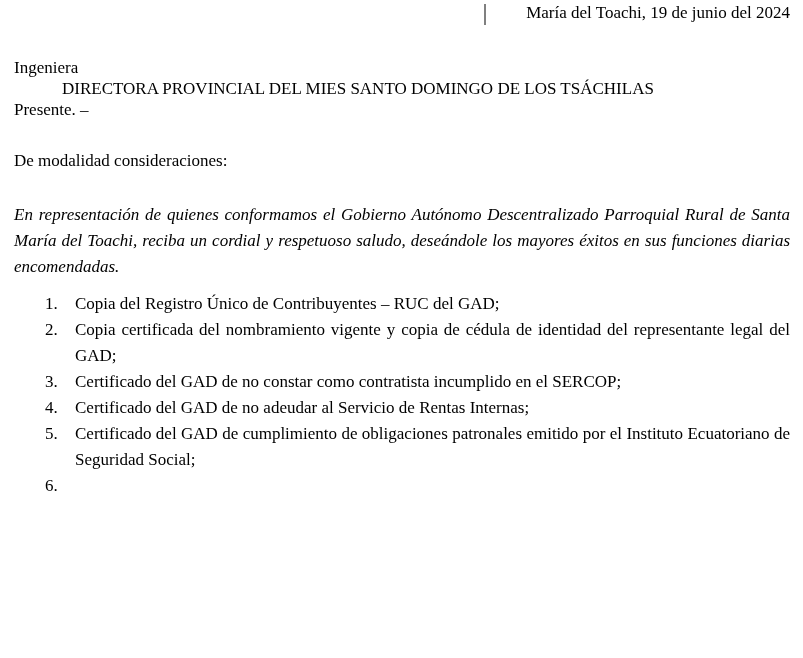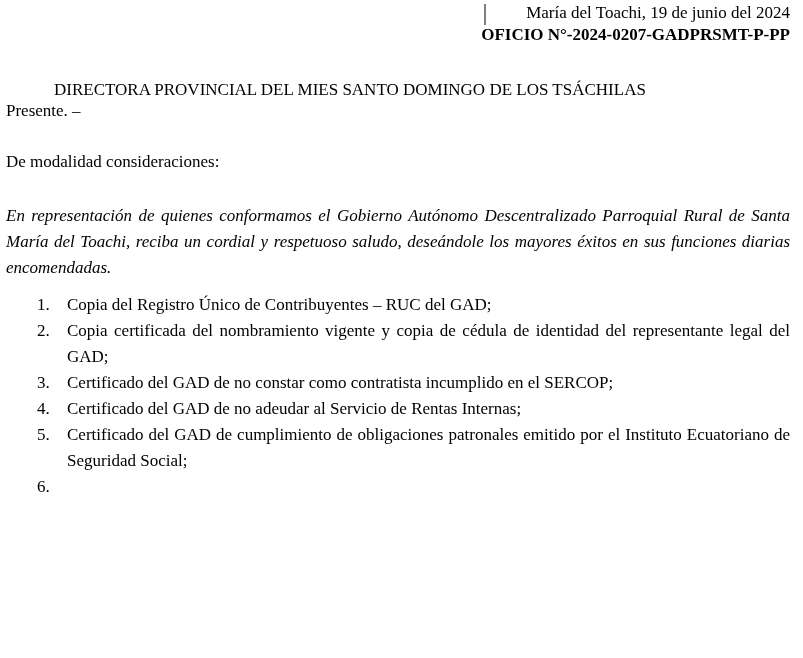--- a/index.html
+++ b/index.html
@@ -13,21 +13,21 @@
     overflow: hidden;
     font-family: "Liberation Serif", "DejaVu Serif", serif;
     font-size: 17px;
     color: #000000;
   }
   .page {
     position: relative;
     box-sizing: border-box;
     width: 803px;
     height: 658px;
-    padding: 2px 13px 0 6px;
+    padding: 2px 13px 0 14px;
     background: #ffffff;
   }
   
   .letter-head {
     text-align: right;
     line-height: 22px;
   }
   .oficio-line {
     font-weight: bold;
   }
@@ -77,24 +77,24 @@
 </style>
 </head>
 <body style="color: rgb(0, 0, 0);">
 
 <div class="page" style="background: rgb(255, 255, 255);">
 
   <span class="caret" style="background: rgb(128, 128, 128);"></span>
 
   <div class="letter-head">
     <div class="date-line">María del Toachi, 19 de junio del 2024</div>
-    <div class="oficio-line">OFICIO N°-2024-0207-GADPRSMT-P-PP</div>
   </div>
 
   <div class="recipient">
+    <div class="recipient-title">Ingeniera</div>
     <div class="recipient-position">DIRECTORA PROVINCIAL DEL MIES SANTO DOMINGO DE LOS TSÁCHILAS</div>
     <div class="recipient-presente">Presente. –</div>
   </div>
 
   <div class="salutation">De modalidad consideraciones:</div>
 
   <div class="body-para para-1">En representación de quienes conformamos el Gobierno Autónomo Descentralizado Parroquial Rural de Santa María del Toachi, reciba un cordial y respetuoso saludo, deseándole los mayores éxitos en sus funciones diarias encomendadas.</div>
 
 
   <div class="req-list" id="req-list">

